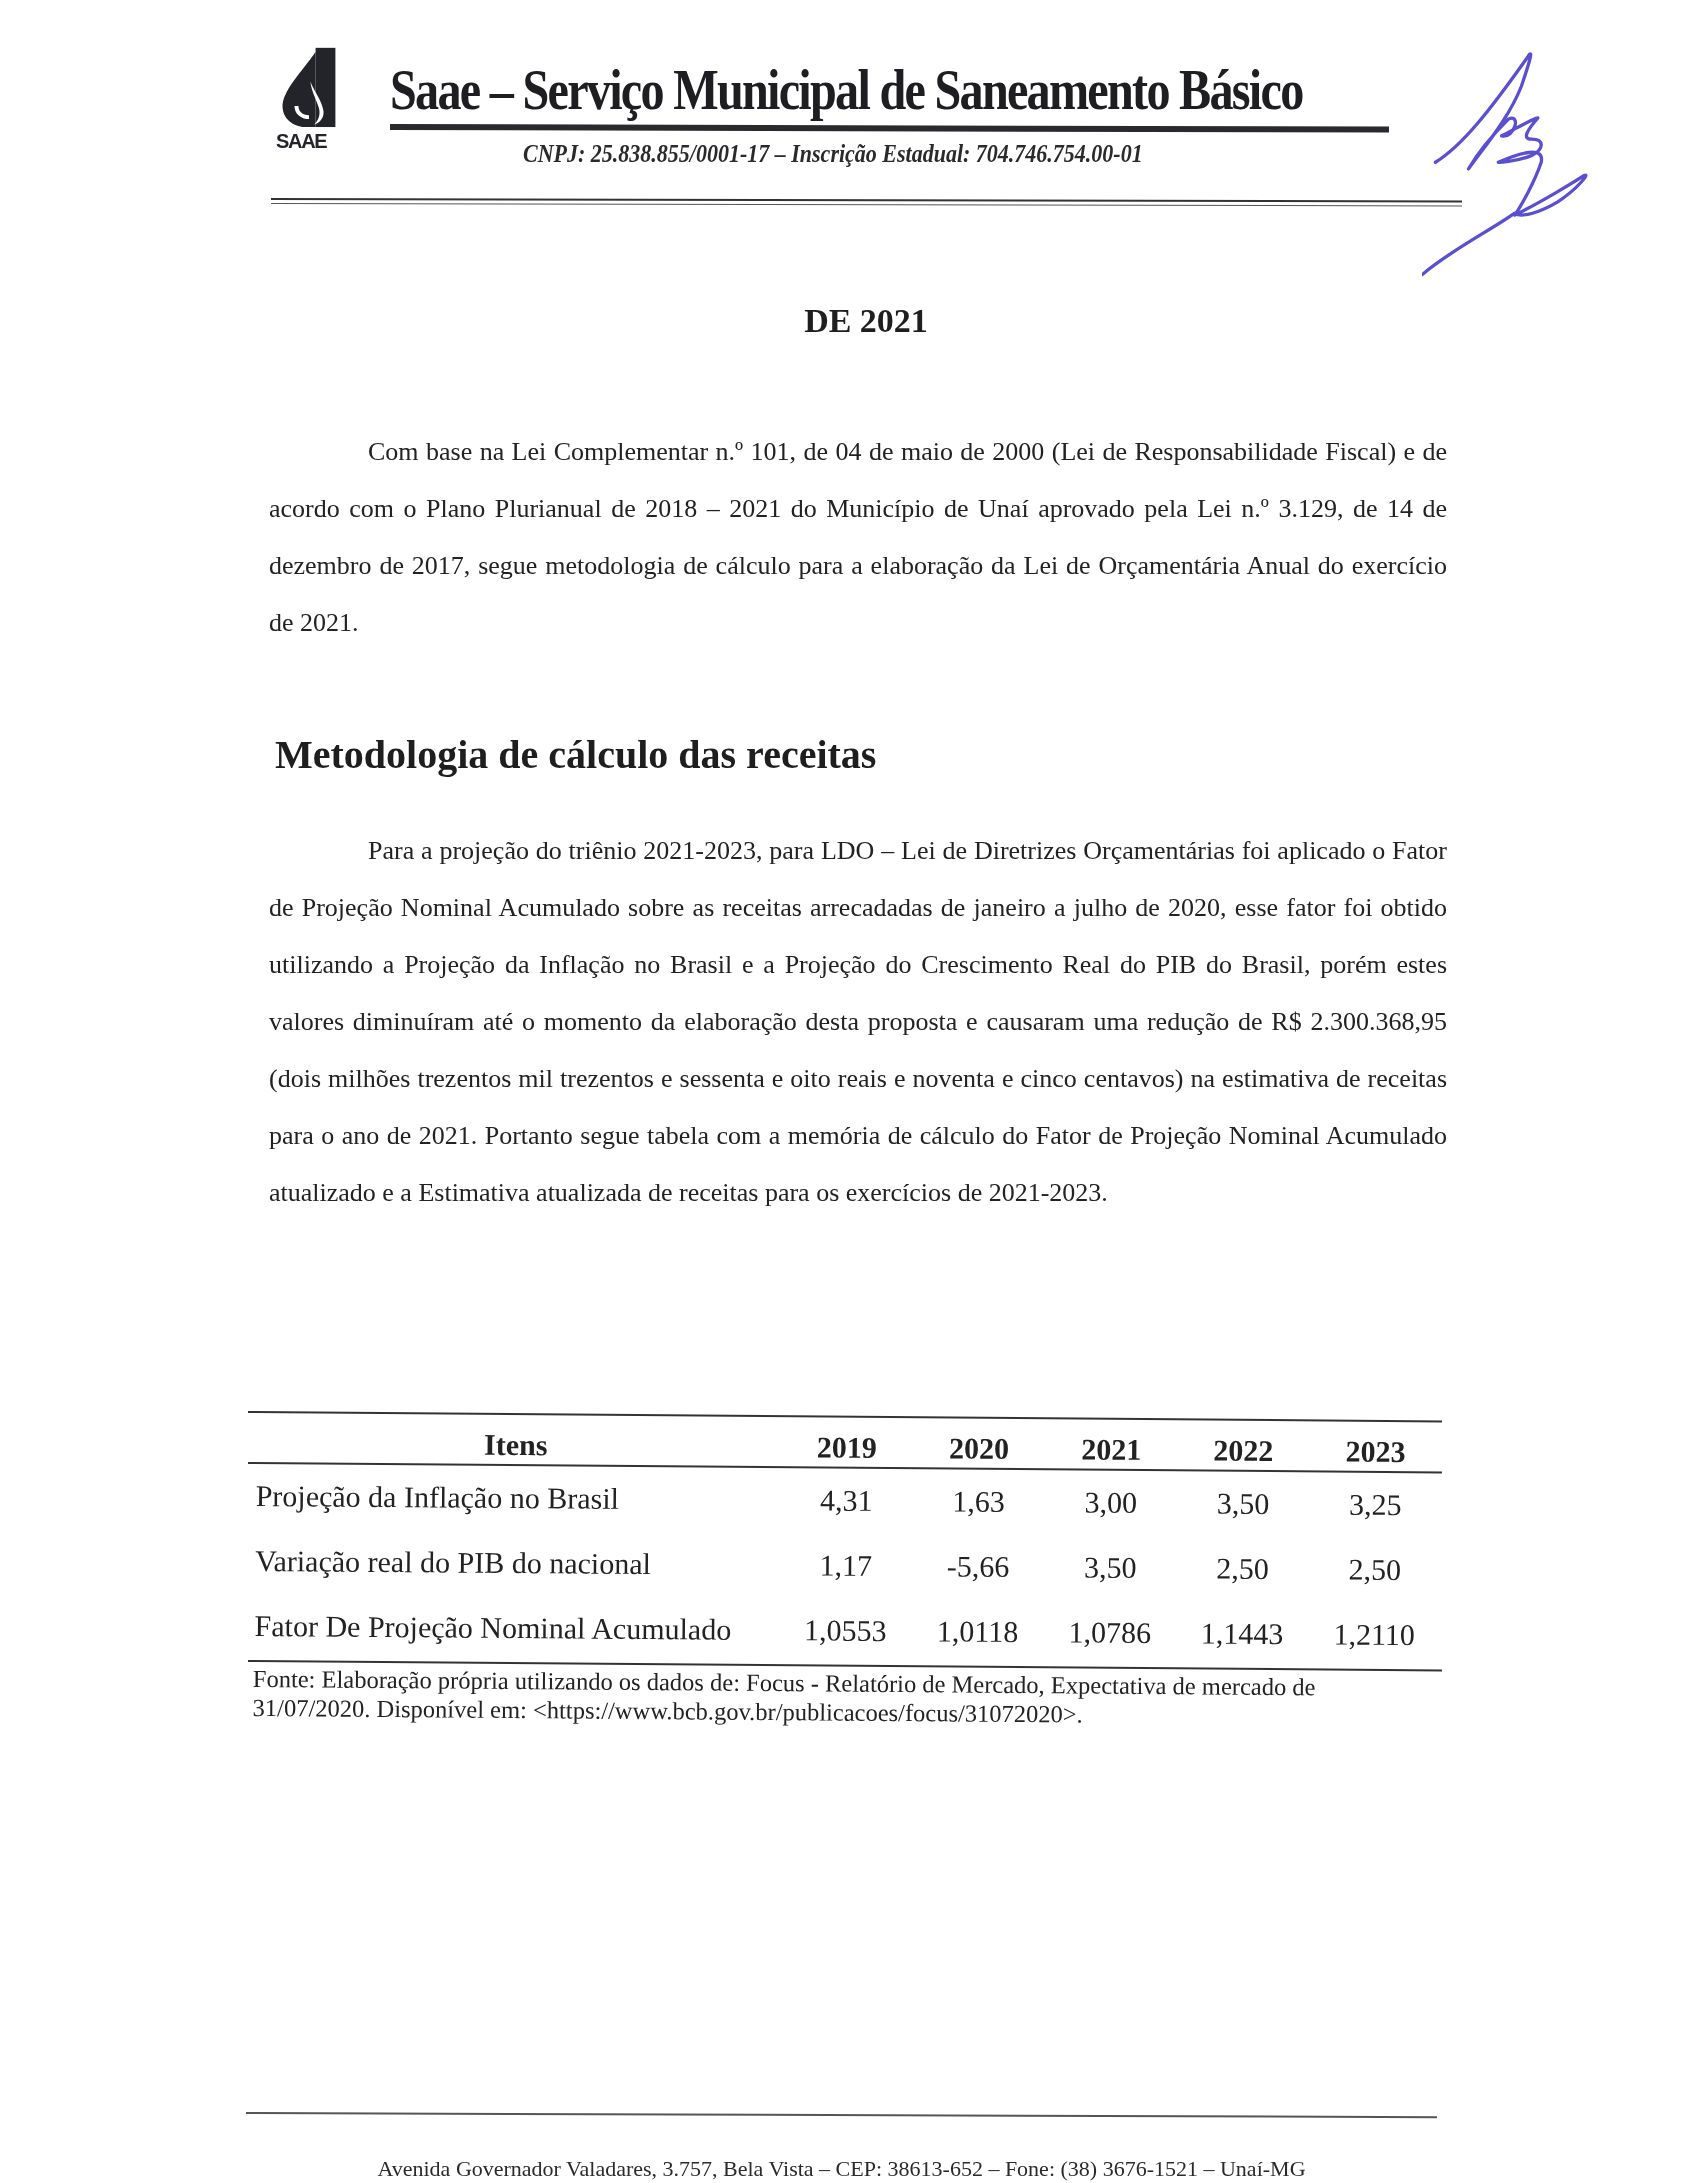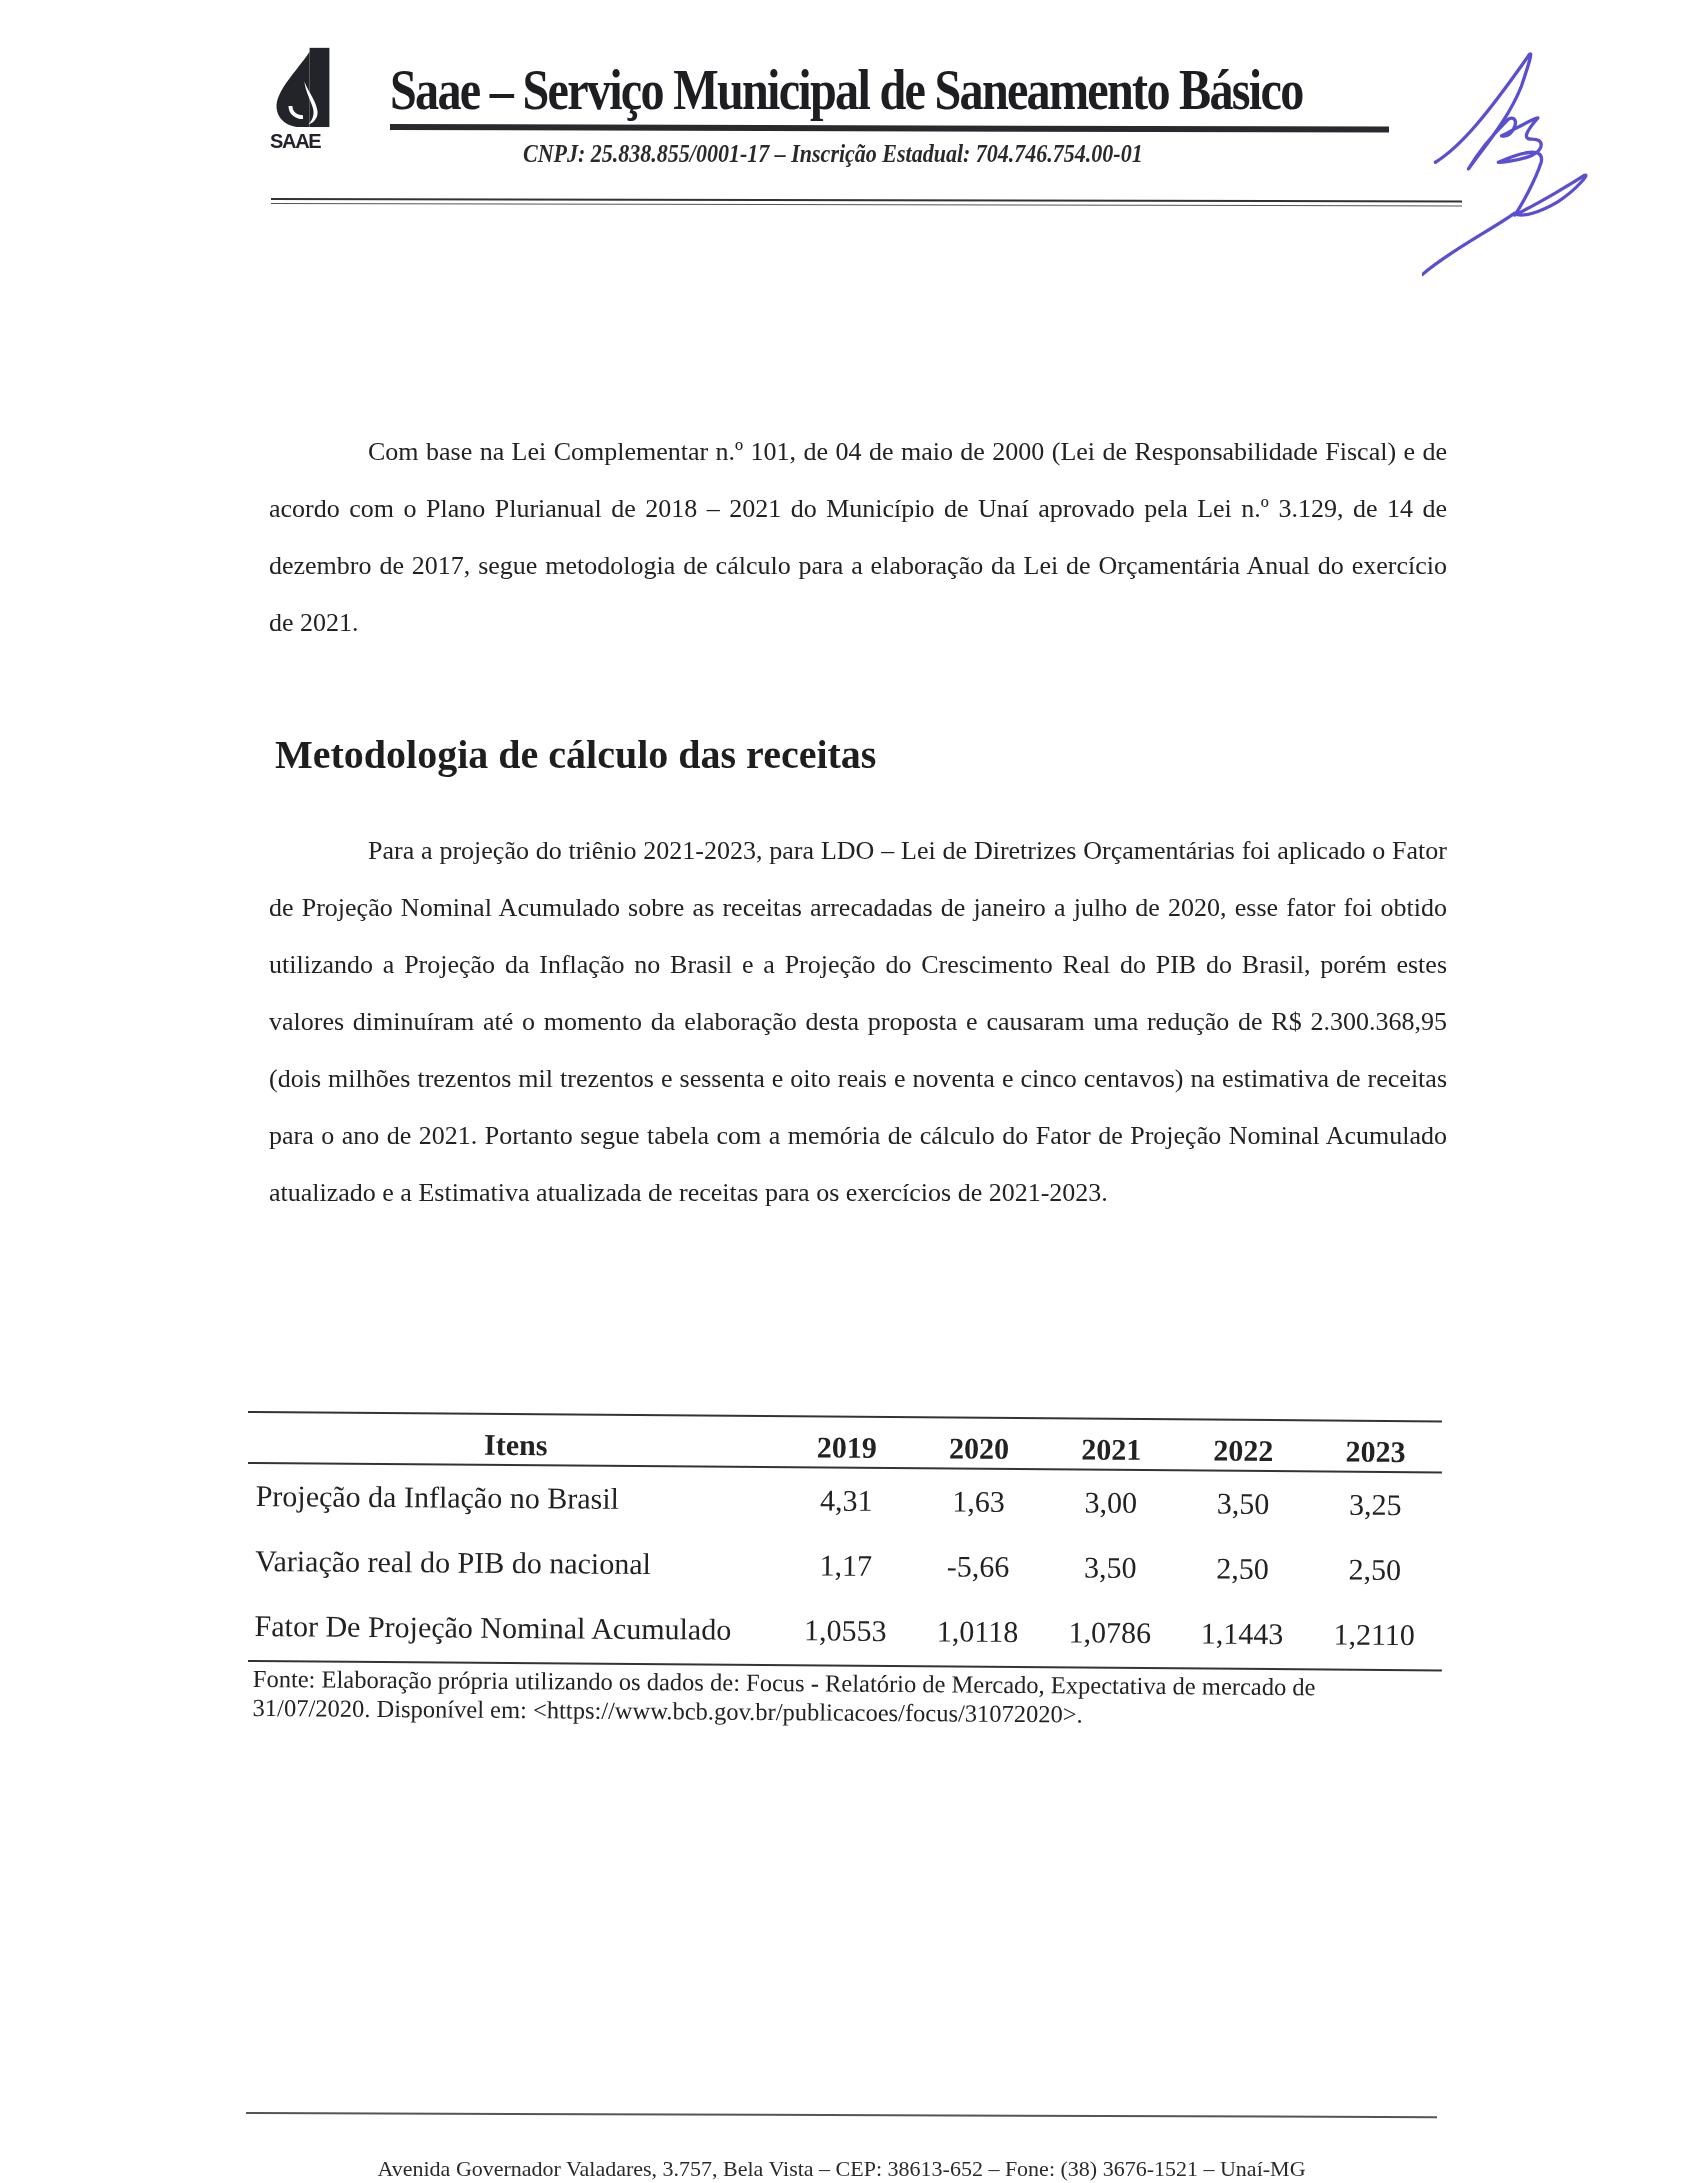--- a/index.html
+++ b/index.html
@@ -3,21 +3,21 @@
 <meta charset="utf-8">
 <style>
   html, body { margin: 0; padding: 0; }
   body {
     width: 1687px; height: 2183px; background: #ffffff; position: relative; overflow: hidden;
     font-family: "Liberation Serif", "DejaVu Serif", serif; color: #1a1a1a;
   }
   .abs { position: absolute; }
 
   
-  .logo { left: 270px; top: 45px; width: 66px; height: 106px; }
+  .logo { left: 276px; top: 45px; width: 66px; height: 106px; }
   .header-title {
     left: 390px; top: 58px; width: 999px; font-size: 56px; font-weight: bold;
     letter-spacing: -2px; white-space: nowrap; color: #1e1e22;
     transform: scaleX(0.86); transform-origin: left top;
   }
   .header-rule1 { left: 390px; top: 124px; width: 999px; height: 6px; background: #2a2a2e; transform: rotate(0.15deg); transform-origin: left; }
   .header-sub {
     left: 523px; top: 140px; font-size: 25px; font-style: italic; font-weight: bold; white-space: nowrap;
     color: #2a2a2a; transform: scaleX(0.88); transform-origin: left top;
   }
@@ -85,20 +85,21 @@
 <div class="abs header-rule1"></div>
 <div class="abs header-sub">CNPJ: 25.838.855/0001-17 – Inscrição Estadual: 704.746.754.00-01</div>
 <div class="abs header-rule2"></div>
 <div class="abs header-rule2b"></div>
 
 <svg class="abs signature" viewBox="0 0 320 460">
   <path d="M20 185 C60 160 100 110 160 25 C170 10 160 40 150 70 C130 120 95 160 70 195 C90 160 120 130 130 120 C150 110 140 150 120 145 C140 135 165 120 175 118 C160 135 150 150 165 150 C185 150 185 165 165 175 C140 185 115 185 115 185 C150 170 185 160 180 185 C170 215 150 250 140 265 C180 245 230 215 245 205 C255 200 235 225 205 245 C180 260 150 270 140 262 C100 290 40 320 0 355" fill="none" stroke="#5a4fd0" stroke-width="5" stroke-linecap="round" stroke-linejoin="round"></path>
 </svg>
 
 <div class="abs doc-title">
+  <div>DE 2021</div>
 </div>
 
 <div class="abs para p1">
   <span class="indent"></span><span>Com base na Lei Complementar n.º 101, de 04 de maio de 2000 (Lei de Responsabilidade Fiscal) e de acordo com o Plano Plurianual de 2018 – 2021 do Município de Unaí aprovado pela Lei n.º 3.129, de 14 de dezembro de 2017, segue metodologia de cálculo para a elaboração da Lei de Orçamentária Anual do exercício de 2021.</span>
 </div>
 
 <div class="abs section-heading">Metodologia de cálculo das receitas</div>
 
 <div class="abs para p2">
   <span class="indent"></span><span>Para a projeção do triênio 2021-2023, para LDO – Lei de Diretrizes Orçamentárias foi aplicado o Fator de Projeção Nominal Acumulado sobre as receitas arrecadadas de janeiro a julho de 2020, esse fator foi obtido utilizando a Projeção da Inflação no Brasil e a Projeção do Crescimento Real do PIB do Brasil, porém estes valores diminuíram até o momento da elaboração desta proposta e causaram uma redução de R$ 2.300.368,95 (dois milhões trezentos mil trezentos e sessenta e oito reais e noventa e cinco centavos) na estimativa de receitas para o ano de 2021. Portanto segue tabela com a memória de cálculo do Fator de Projeção Nominal Acumulado atualizado e a Estimativa atualizada de receitas para os exercícios de 2021-2023.</span>

